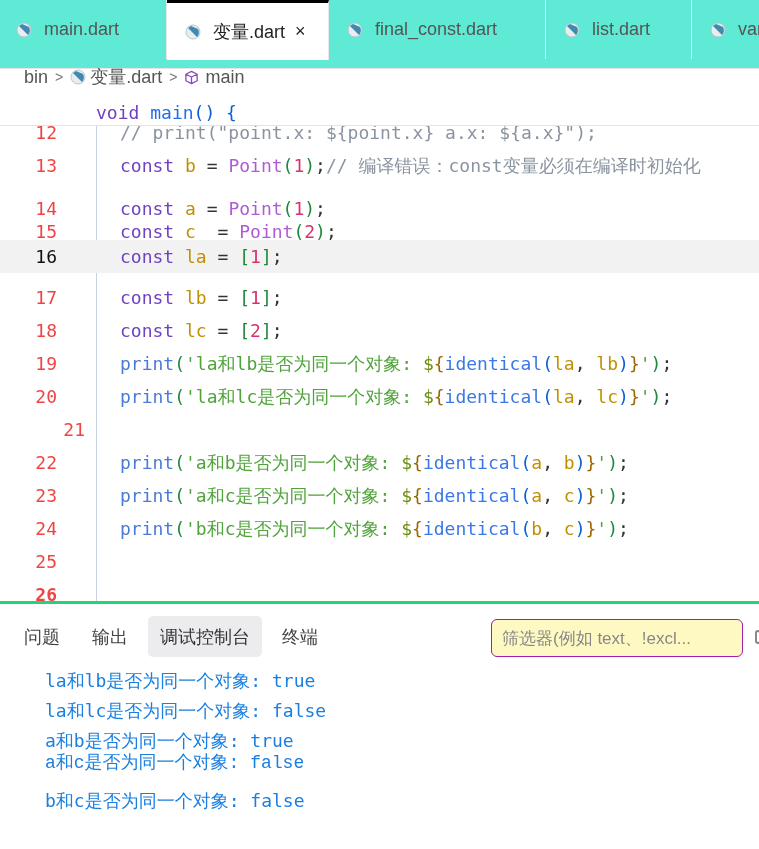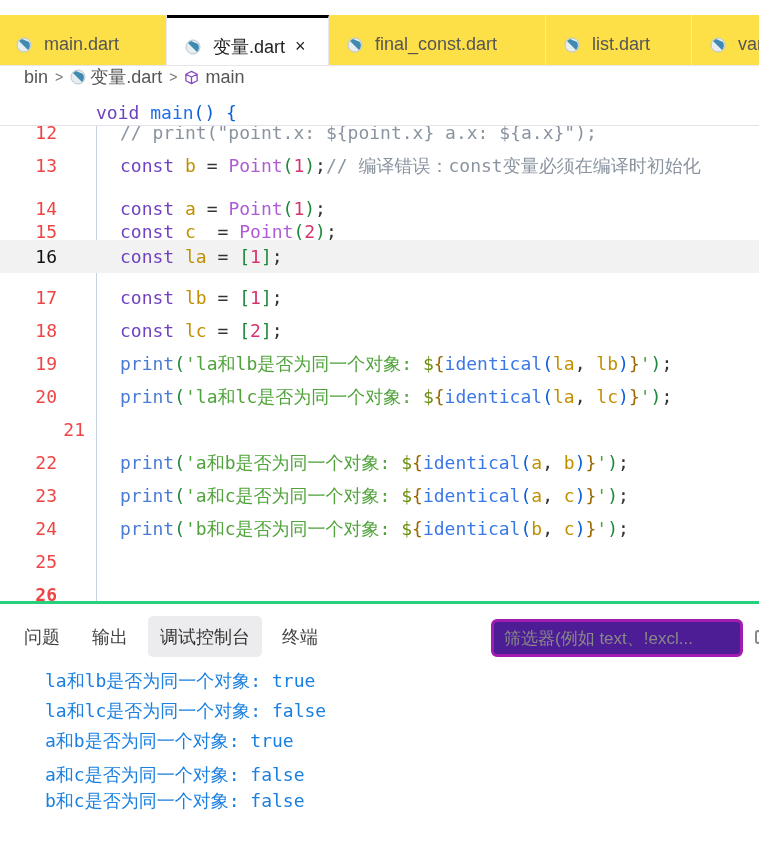--- a/index.html
+++ b/index.html
@@ -1,20 +1,20 @@
 <!DOCTYPE html>
 <html><head>
 <meta charset="utf-8">
 <style>
   * { box-sizing: border-box; margin: 0; padding: 0; }
   html, body { width: 759px; height: 849px; overflow: hidden; background: #ffffff; }
   body { font-family: "Liberation Sans", "DejaVu Sans", sans-serif; color: #333; position: relative; }
 
   
-  .tabbar { position: absolute; left: 0; top: 0; width: 759px; height: 51px; background: #fde047; border-bottom: 1px solid #e6e6ea; display: flex; overflow: hidden; margin-top: 15px; }
+  .tabbar { position: absolute; left: 0; top: 0; width: 759px; height: 69px; background: #5eead4; border-bottom: 1px solid #e6e6ea; display: flex; overflow: hidden; }
   .tab { position: relative; height: 59px; display: flex; align-items: center; padding-left: 16px; padding-right: 14px; border-right: 1px solid #e8e8ec; font-size: 18px; color: #555; white-space: nowrap; flex-shrink: 0; }
   .tab.active { background: #ffffff; color: #222; height: 60px; border-top: 3px solid #000000; padding-top: 0; }
   .tab .dart-icon { width: 16px; height: 16px; margin-right: 12px; flex-shrink: 0; }
   .tab .close { margin-left: 10px; font-size: 18px; color: #222; }
   .tab-t0 { width: 167px; }
   .tab-t1 { width: 162px; padding-left: 18px; }
   .tab-t2 { width: 217px; padding-left: 18px; }
   .tab-t3 { width: 146px; padding-left: 18px; }
   .tab-t4 { width: 80px; padding-left: 18px; }
 
@@ -51,21 +51,21 @@
   .dl { color: #6d8f10; }
   .idt { color: #3b78e7; }
   .op { color: #333; }
 
   
   .panel-border { position: absolute; left: 0; top: 601px; width: 759px; height: 3px; background: #27d07a; }
   .panel { position: absolute; left: 0; top: 604px; width: 759px; height: 245px; background: #fff; }
   .ptabs { position: absolute; left: 12px; top: 12px; display: flex; align-items: center; }
   .ptab { height: 41px; display: flex; align-items: center; padding: 0 12px; font-size: 18px; color: #444; border-radius: 5px; margin-right: 8px; }
   .ptab.active { background: #ececee; color: #333; }
-  .filter { position: absolute; left: 491px; top: 15px; width: 252px; height: 38px; border: 3px solid #a21caf; border-radius: 6px; background: #4c1d95; font-size: 17px; color: #888; padding: 0 10px; display: flex; align-items: center; white-space: nowrap; overflow: hidden; }
+  .filter { position: absolute; left: 491px; top: 15px; width: 252px; height: 38px; border: 1px solid #a21caf; border-radius: 6px; background: #fef9c3; font-size: 17px; color: #888; padding: 0 10px; display: flex; align-items: center; white-space: nowrap; overflow: hidden; }
   .filter-more { position: absolute; left: 755px; top: 26px; width: 6px; height: 14px; border: 2px solid #888; border-radius: 6px; }
   .out { position: absolute; left: 45px; font-family: "DejaVu Sans Mono", "Liberation Mono", monospace; font-size: 18px; color: #1a7fe0; line-height: 30px; white-space: pre; }
 </style>
 </head>
 <body>
 
 <div class="tabbar">
   <div class="tab tab-t0">
     <svg class="dart-icon" viewBox="0 0 16 16">
         <circle cx="8" cy="8" r="7" fill="#e8edf0" stroke="#b8c6cf" stroke-width="1"></circle>
@@ -206,15 +206,15 @@
     <div class="ptab">输出</div>
     <div class="ptab active">调试控制台</div>
     <div class="ptab">终端</div>
   </div>
   <div class="filter">筛选器(例如 text、!excl...</div>
   <div class="filter-more"></div>
 
   <div class="out" style="top:62px;">la和lb是否为同一个对象: true</div>
   <div class="out" style="top:92px;">la和lc是否为同一个对象: false</div>
   <div class="out" style="top:122px;">a和b是否为同一个对象: true</div>
-  <div class="out" style="top:156px;">a和c是否为同一个对象: false</div>
+  <div class="out" style="top:144px;font-family:Liberation Mono, monospace;">a和c是否为同一个对象: false</div>
   <div class="out" style="top:182px;">b和c是否为同一个对象: false</div>
 </div>
 
 </body></html>

